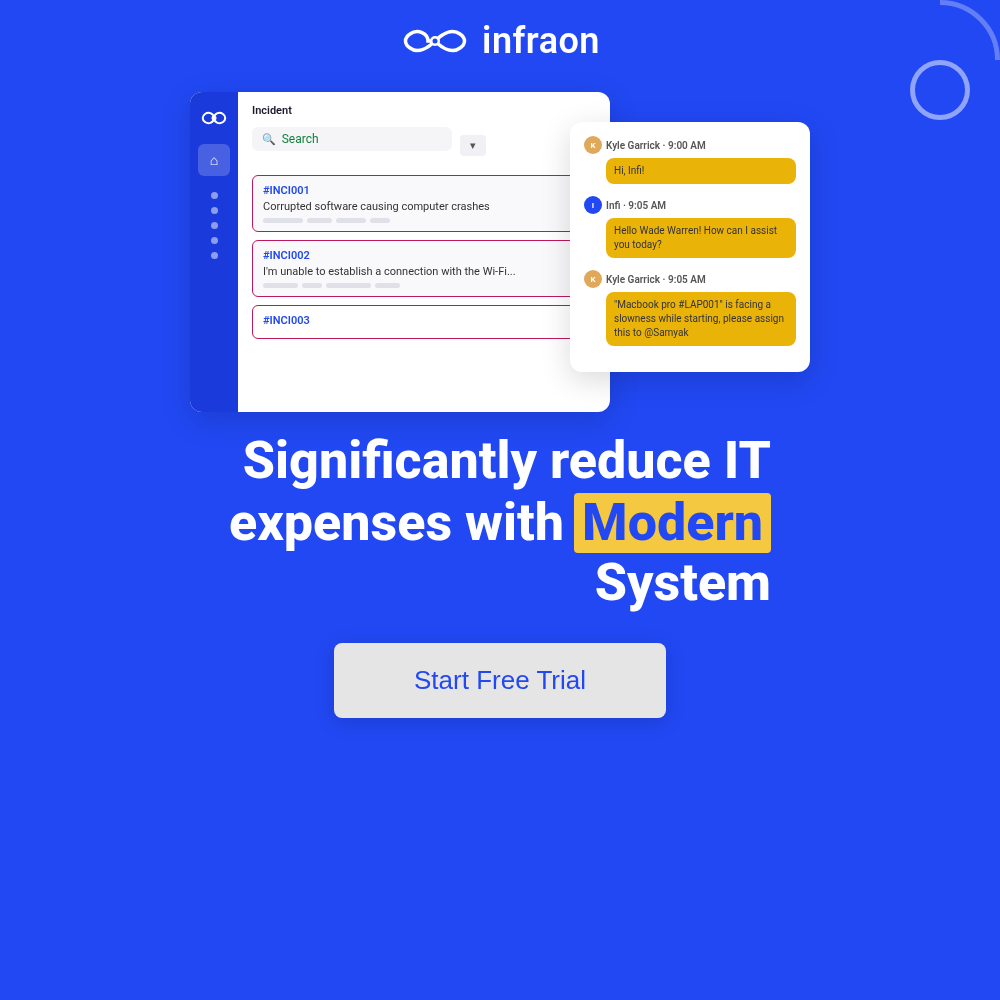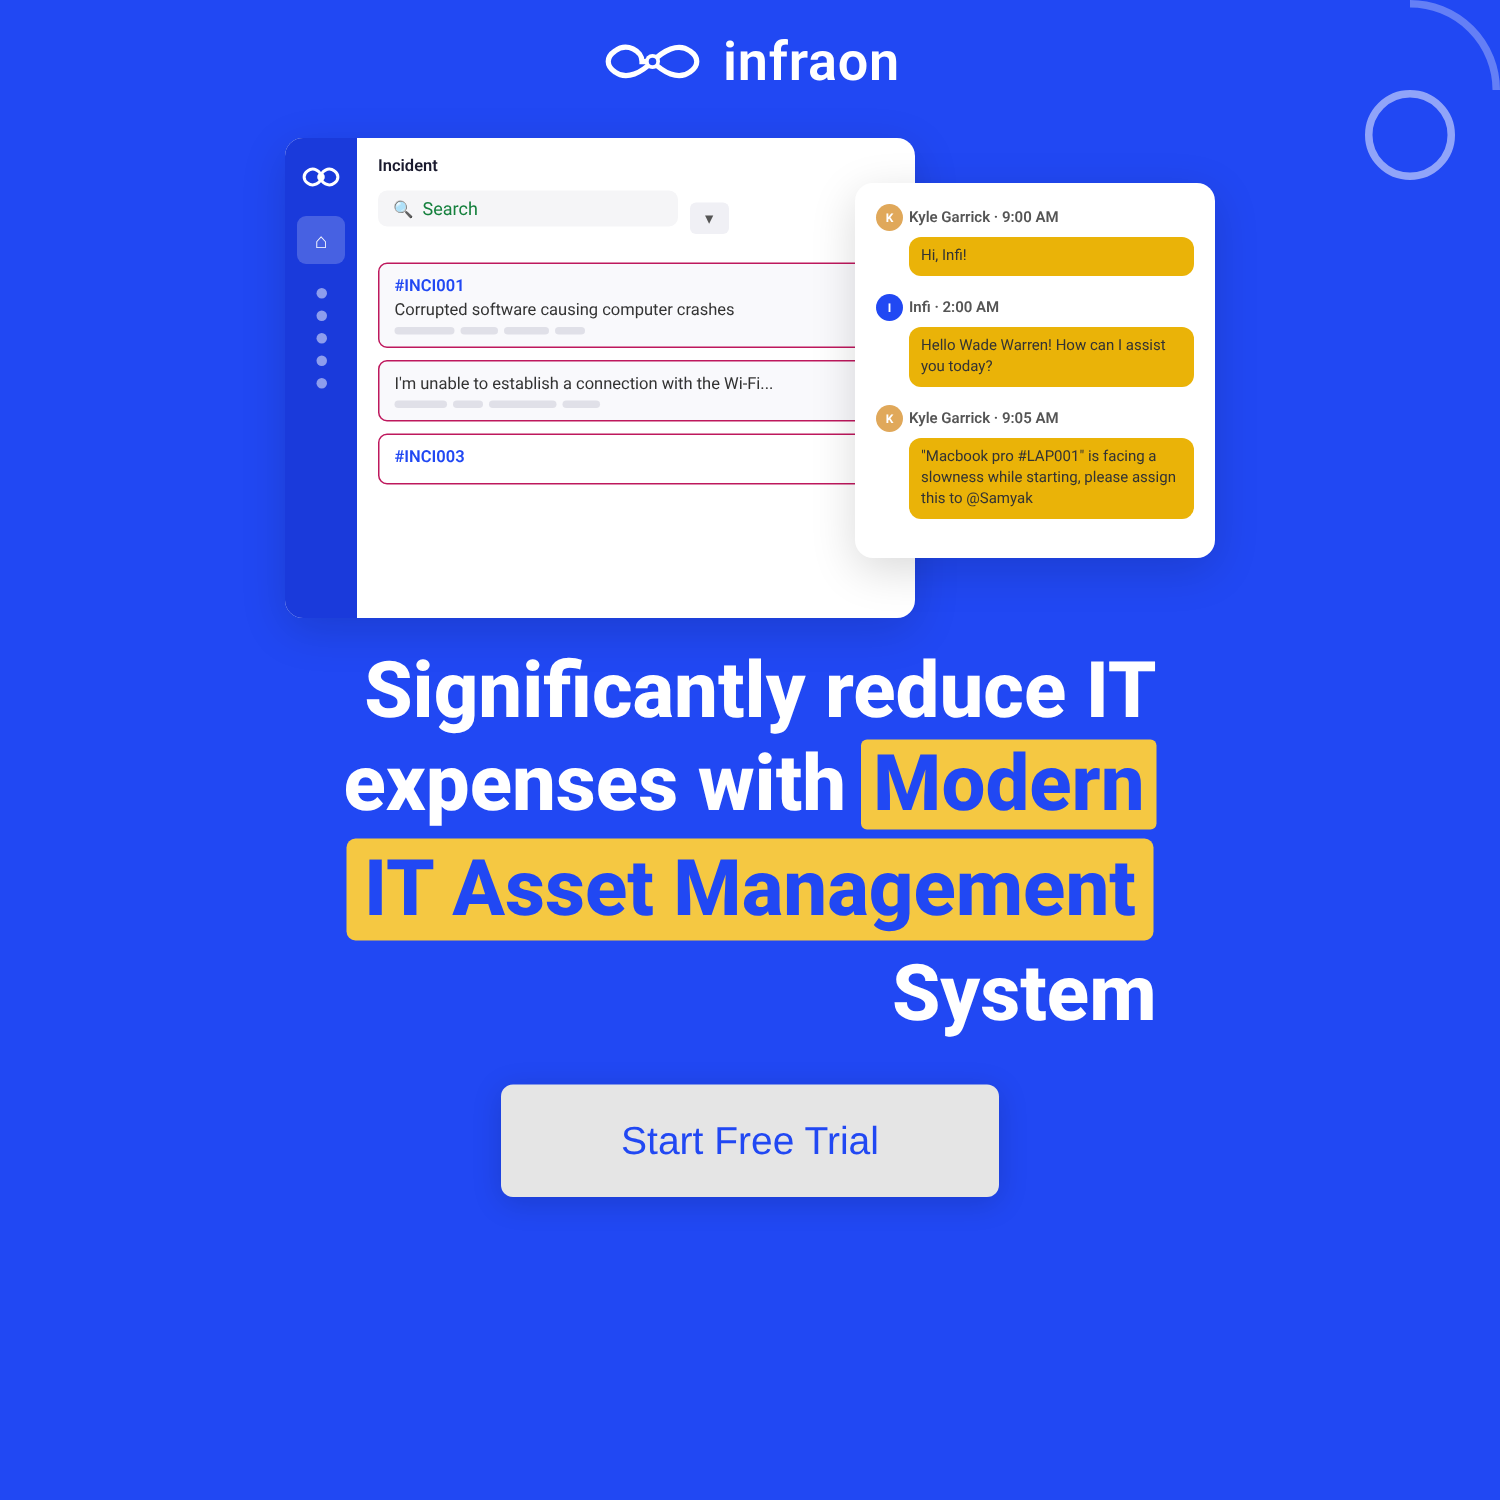--- a/index.html
+++ b/index.html
@@ -414,20 +414,21 @@
           <div class="incident-desc">Corrupted software causing computer crashes</div>
           <div class="incident-tags">
             <div class="tag-pill" style="width:40px;"></div>
             <div class="tag-pill" style="width:25px;"></div>
             <div class="tag-pill" style="width:30px;"></div>
             <div class="tag-pill" style="width:20px;"></div>
           </div>
         </div>
 
         <div class="incident-item">
+          <div class="incident-id">#INCI002</div>
           <div class="incident-desc">I'm unable to establish a connection with the Wi-Fi...</div>
           <div class="incident-tags">
             <div class="tag-pill" style="width:35px;"></div>
             <div class="tag-pill" style="width:20px;"></div>
             <div class="tag-pill" style="width:45px;"></div>
             <div class="tag-pill" style="width:25px;"></div>
           </div>
         </div>
 
         <div class="incident-item" style="background:white;">
@@ -444,21 +445,21 @@
           <span>Kyle Garrick · 9:00 AM</span>
         </div>
         <div class="chat-bubble">
           <span>Hi, Infi!</span>
         </div>
       </div>
 
       <div class="chat-message">
         <div class="chat-header">
           <div class="chat-avatar infi">I</div>
-          <span>Infi · 2:00 AM</span>
+          <span>Infi · 9:05 AM</span>
         </div>
         <div class="chat-bubble">
           <span>Hello Wade Warren! How can I assist you today?</span>
         </div>
       </div>
 
       <div class="chat-message">
         <div class="chat-header">
           <div class="chat-avatar kyle">K</div>
           <span>Kyle Garrick · 9:05 AM</span>
@@ -470,25 +471,20 @@
     </div>
 
   </div>
 
   <div class="headline-area">
     <span class="headline-line1">Significantly reduce IT</span>
     <div style="display:flex; align-items:center; justify-content:center; gap:10px; flex-wrap:wrap; margin-top:4px;">
       <span class="headline-line2">expenses with</span>
       <span class="headline-highlight">Modern</span>
     </div>
-    <div style="margin-top:6px;">
-      <div class="headline-yellow-block">
-        <span class="headline-yellow-text">IT Asset Management</span>
-      </div>
-    </div>
     <span class="headline-line3">System</span>
   </div>
 
   <div class="cta-area">
     <button class="cta-button">Start Free Trial</button>
   </div>
 
 </div>
 
 </body></html>

